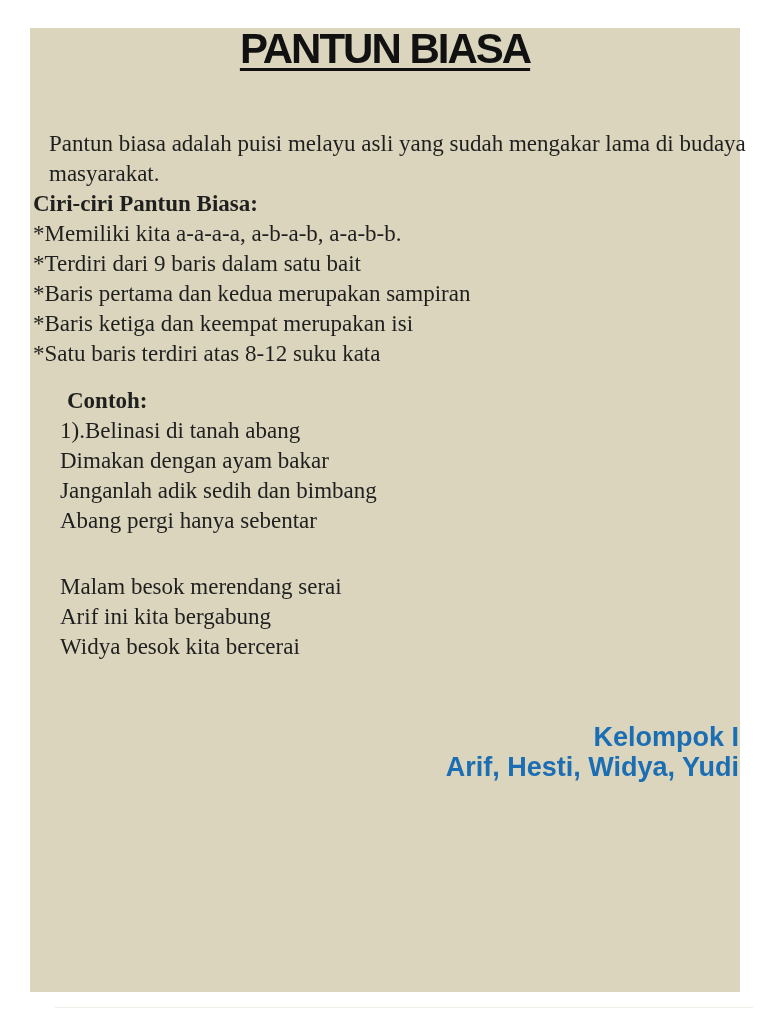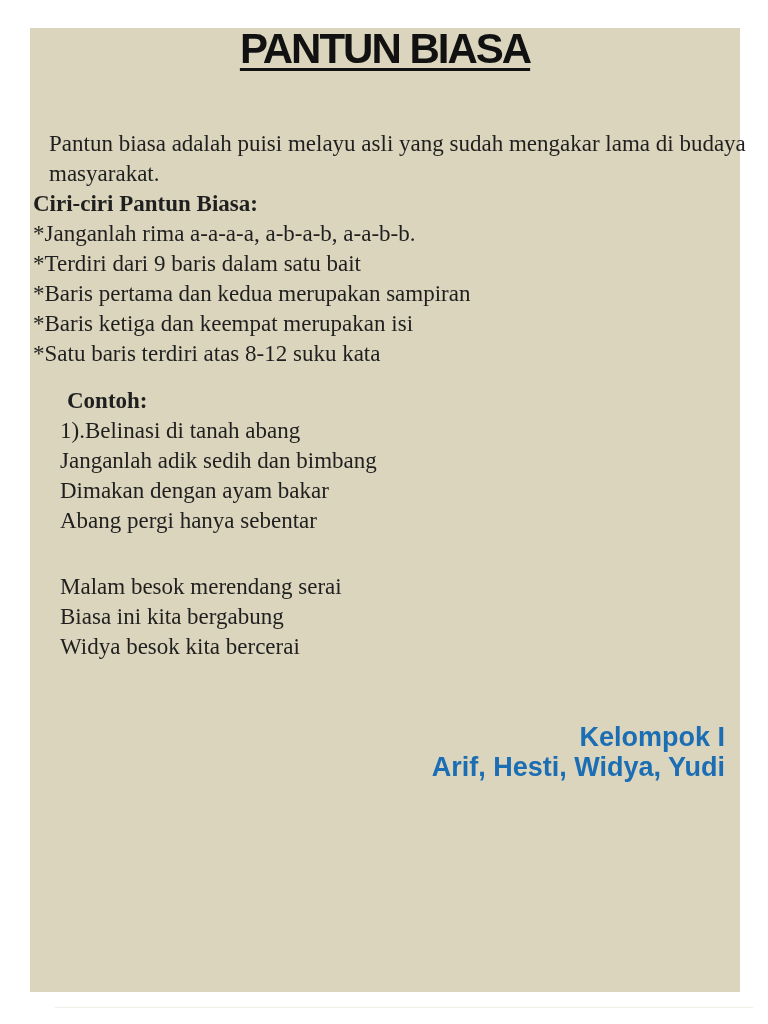--- a/index.html
+++ b/index.html
@@ -53,21 +53,21 @@
   }
   .ciri-heading { font-weight: bold; }
   .contoh {
     margin-top: 17px;
     padding-left: 30px;
   }
   .contoh-heading { font-weight: bold; margin-left: 7px; }
   .stanza-gap { height: 36px; }
   .credits {
     margin-top: 60px;
-    padding-right: 15px;
+    padding-right: 1px;
     text-align: right;
     font-family: "Liberation Sans", sans-serif;
     font-weight: bold;
     font-size: 27px;
     line-height: 30px;
     color: var(--credits-blue, #1b6db4);
   }
   .scan-line {
     position: absolute;
     left: 55px;
@@ -85,42 +85,42 @@
 
     <h1 class="title">PANTUN BIASA</h1>
 
     <div class="intro body-text">
       <div class="line">Pantun biasa adalah puisi melayu asli yang sudah mengakar lama di budaya</div>
       <div class="line">masyarakat.</div>
     </div>
 
     <div class="ciri body-text">
       <div class="line ciri-heading">Ciri-ciri Pantun Biasa:</div>
-      <div class="line">*Janganlah rima a-a-a-a, a-b-a-b, a-a-b-b.</div>
+      <div class="line">*Memiliki kita a-a-a-a, a-b-a-b, a-a-b-b.</div>
       <div class="line">*Terdiri dari 9 baris dalam satu bait</div>
       <div class="line">*Baris pertama dan kedua merupakan sampiran</div>
       <div class="line">*Baris ketiga dan keempat merupakan isi</div>
       <div class="line">*Satu baris terdiri atas 8-12 suku kata</div>
     </div>
 
     <div class="contoh body-text">
       <div class="line contoh-heading">Contoh:</div>
 
       <div class="stanza">
         <div class="line">1).Belinasi di tanah abang</div>
+        <div class="line">Dimakan dengan ayam bakar</div>
         <div class="line">Janganlah adik sedih dan bimbang</div>
-        <div class="line">Dimakan dengan ayam bakar</div>
         <div class="line">Abang pergi hanya sebentar</div>
       </div>
 
       <div class="stanza-gap"></div>
 
       <div class="stanza">
         <div class="line">Malam besok merendang serai</div>
-        <div class="line">Biasa ini kita bergabung</div>
+        <div class="line">Arif ini kita bergabung</div>
         <div class="line">Widya besok kita bercerai</div>
       </div>
     </div>
 
     <div class="credits">
       <div class="line">Kelompok I</div>
       <div class="line">Arif, Hesti, Widya, Yudi</div>
     </div>
 
   </div>

